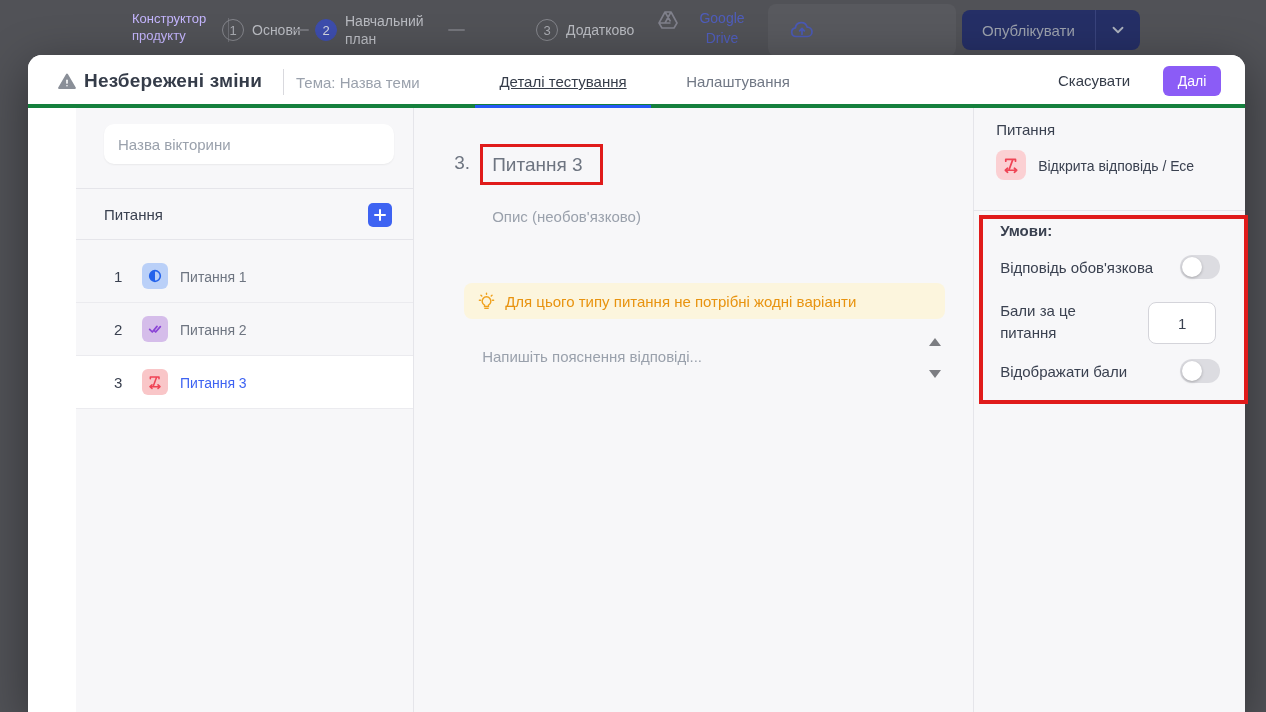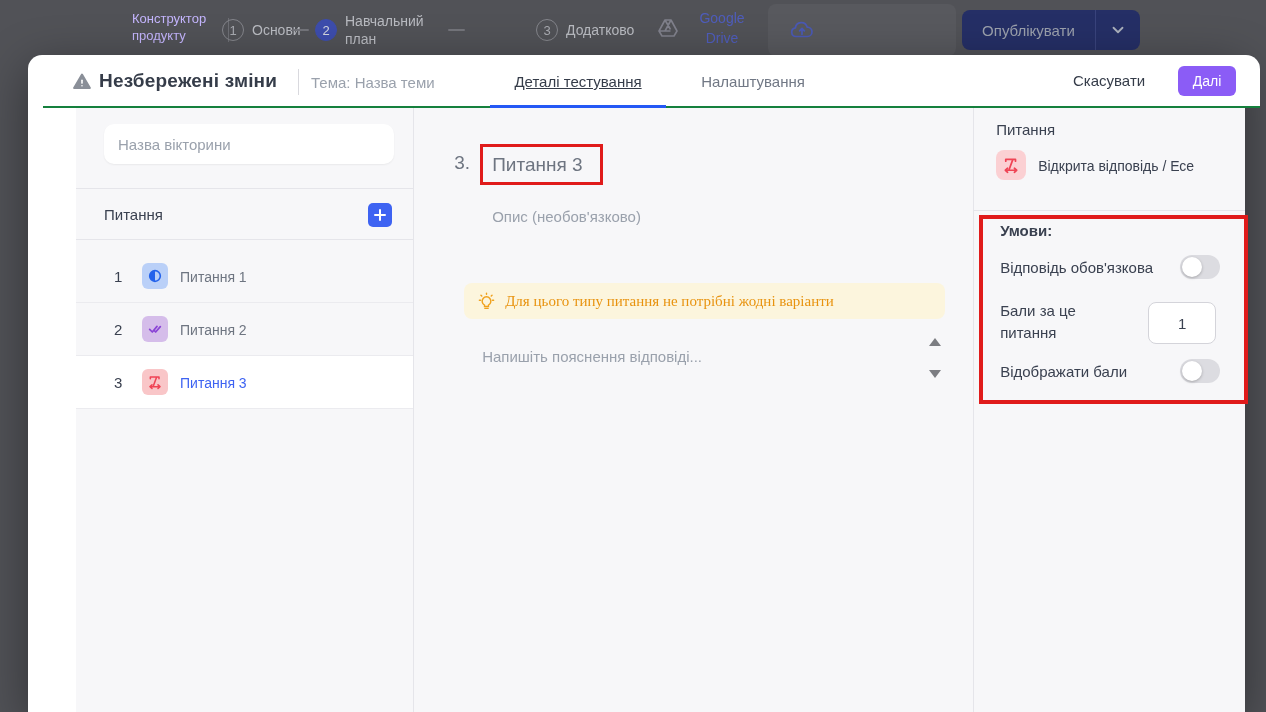--- a/index.html
+++ b/index.html
@@ -13,35 +13,35 @@
   
   .topbar { position:absolute; left:0; top:0; width:1266px; height:60px; }
   .tb-title { position:absolute; left:132px; top:10px; width:95px; font-size:13px; line-height:17px; color:#c4b5fd; }
   .tb-vdiv { position:absolute; left:228px; top:18px; width:1px; height:24px; background:#6e6f75; }
   .tb-step { position:absolute; top:0; height:60px; display:flex; align-items:center; }
   .tb-circle { width:22px; height:22px; border-radius:50%; border:1.5px solid #84858b; color:#a9abb1;
                font-size:13px; display:flex; align-items:center; justify-content:center; flex:0 0 auto; }
   .tb-circle.active { background:#3d4dad; border-color:#3d4dad; color:#d4d7e0; }
   .tb-step-label { margin-left:8px; font-size:14px; line-height:18px; color:#b9bbc1; }
   .tb-dash { position:absolute; top:29px; width:17px; height:2px; background:#74757b; border-radius:1px; }
-  .tb-drive { position:absolute; left:655px; top:8px; display:flex; align-items:center; }
+  .tb-drive { position:absolute; left:655px; top:8px; display:flex; }
   .tb-drive-label { margin-left:10px; width:62px; text-align:center; font-size:14px; line-height:20px; color:#4f5dbc; }
   .tb-save { position:absolute; left:768px; top:4px; width:188px; height:52px; border-radius:8px;
              background:rgba(255,255,255,0.045); display:flex; align-items:center; padding-left:20px; }
   .tb-save-label { margin-left:12px; width:120px; text-align:center; font-size:14px; line-height:20px; color:#4a59b4; }
   .tb-publish { position:absolute; left:962px; top:10px; width:178px; height:40px; background:#252f66;
                 border-radius:8px; display:flex; align-items:center; }
   .tb-publish-label { width:133px; text-align:center; font-size:15px; color:#9ba0ac; }
   .tb-publish-div { width:1px; height:40px; background:#39437c; }
   .tb-publish-caret { width:44px; display:flex; align-items:center; justify-content:center; }
   
   .modal { position:absolute; left:28px; top:55px; width:1217px; height:657px; background:#fff;
            border-radius:14px 14px 0 0; box-shadow:0 12px 48px rgba(0,0,0,0.4); }
   .m-header { position:absolute; left:0; top:0; width:100%; height:53px; background:#fff;
-              border-bottom:2px solid #15803d; border-radius:14px 14px 0 0;margin-left:15px; }
+              border-bottom:4px solid #15803d; border-radius:14px 14px 0 0; }
   .warn-icon { position:absolute; left:29px; top:17px; }
   .m-title { position:absolute; left:56px; top:15px; font-size:19px; font-weight:700; color:#353c49; letter-spacing:.2px; }
   .m-hdiv { position:absolute; left:255px; top:14px; width:1px; height:26px; background:#d9d9de; }
   .m-subtitle { position:absolute; left:268px; top:19px; font-size:15px; color:#9aa1ac; }
   .m-tab { position:absolute; top:0; height:53px; display:flex; align-items:center; justify-content:center;
            font-size:15px; cursor:default; }
   .m-tab1 { left:447px; width:176px; color:#353c49; font-weight:500;text-decoration:underline; }
   .m-tab2 { left:650px; width:120px; color:#717885; }
   .m-tab-underline { position:absolute; left:447px; top:50px; width:176px; height:3px; background:#2458f5; }
   .m-cancel { position:absolute; left:1030px; top:17px; font-size:15px; color:#353c49; }
@@ -72,21 +72,21 @@
   .sb-row.selected .sb-row-label { color:#3e63f2; }
   
   .mn { width:582px; height:100%; background:#f7f7f9; position:relative; }
   .mn-num { position:absolute; left:40px; top:44px; font-size:19px; color:#6e7581; }
   .hl-title { position:absolute; left:66px; top:36px; width:123px; height:41px; border:3px solid #e01b1b;
               display:flex; align-items:center; }
   .mn-title { margin-left:9px; font-size:19px; color:#6e7581; }
   .mn-desc { position:absolute; left:78px; top:100px; font-size:15px; color:#9aa1ac; }
   .mn-tip { position:absolute; left:50px; top:175px; width:481px; height:36px; background:#fcf5dd;
             border-radius:8px; display:flex; align-items:center; padding-left:13px; }
-  .mn-tip-text { margin-left:9px; font-size:15px; color:#e8930f;font-family:Liberation Serif, serif; }
+  .mn-tip-text { margin-left:9px; font-size:15px; color:#e8930f; }
   .mn-expl { position:absolute; left:68px; top:240px; font-size:15px; color:#9aa1ac; }
   .spin { position:absolute; left:515px; width:0; height:0; border-left:6px solid transparent; border-right:6px solid transparent; }
   .spin.up { top:230px; border-bottom:8px solid #7c7d82; }
   .spin.down { top:262px; border-top:8px solid #7c7d82; }
   
   .rp { width:283px; height:100%; background:#f7f7f9; border-left:1px solid #e5e5ea; position:relative; }
   .rp-header { position:absolute; left:22px; top:13px; font-size:15px; font-weight:500; color:#3a4150; }
   .rp-type-icon { position:absolute; left:22px; top:42px; width:30px; height:30px; background:#fbd0d3;
                   border-radius:8px; display:flex; align-items:center; justify-content:center; }
   .rp-type-label { position:absolute; left:64px; top:50px; font-size:14px; color:#3a4150; }

